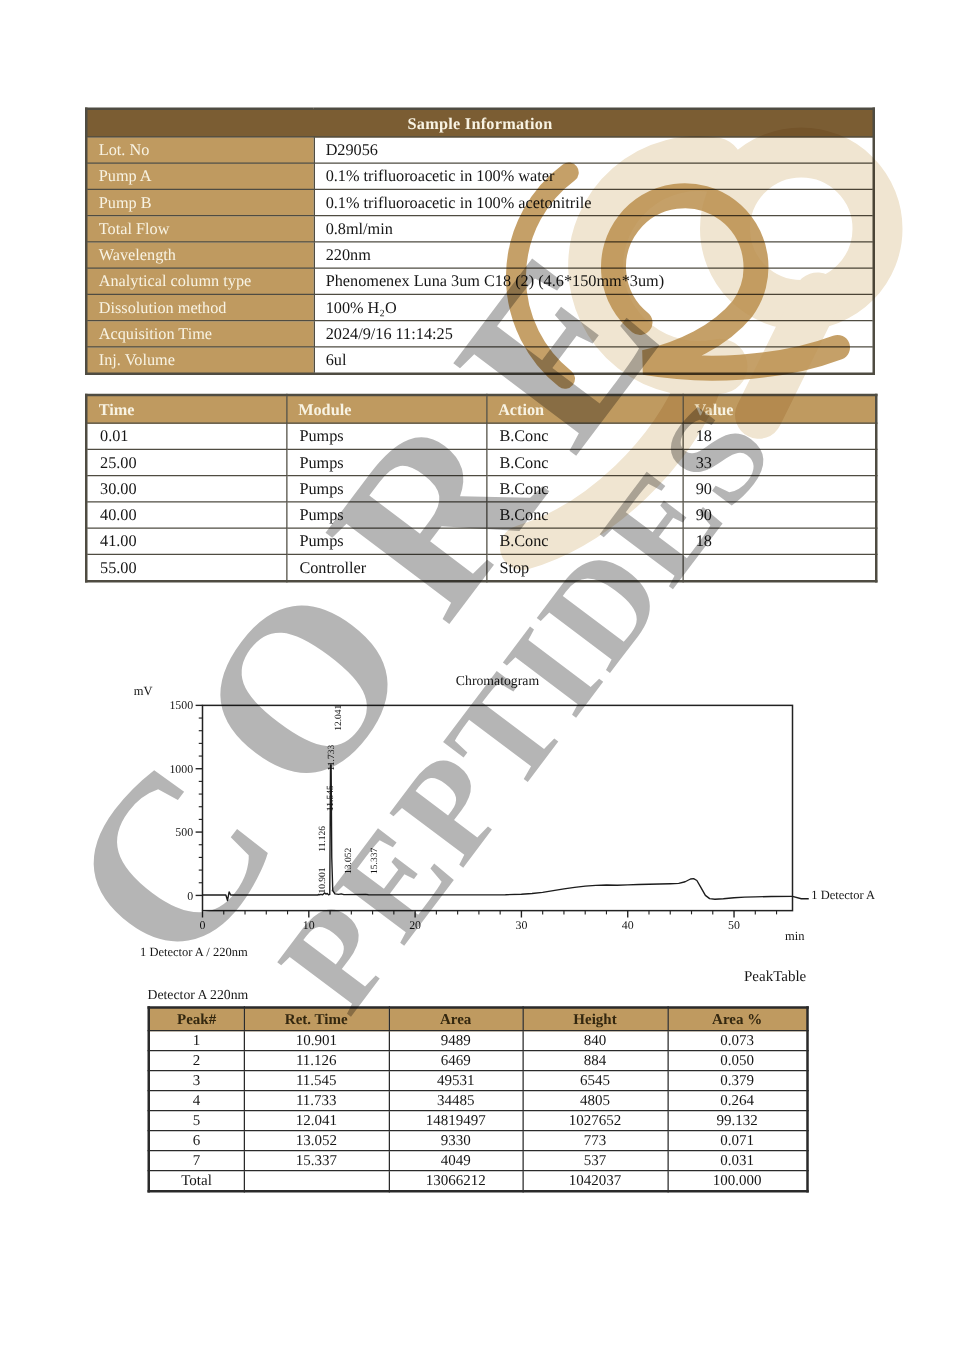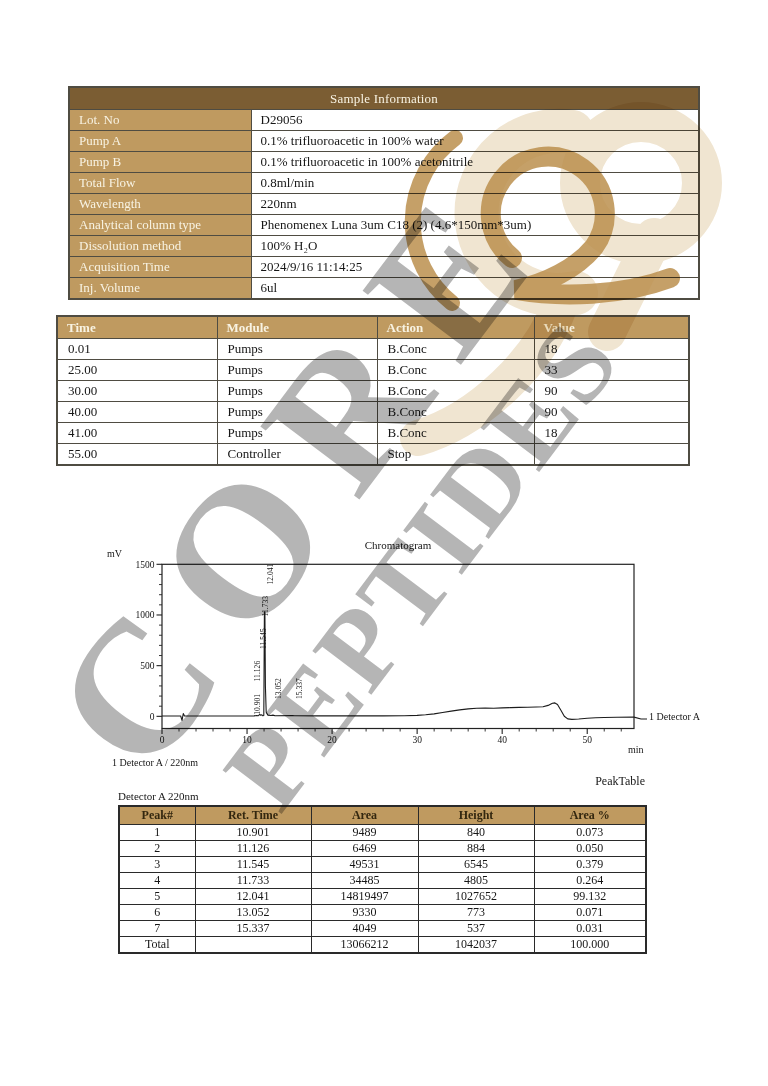--- a/index.html
+++ b/index.html
@@ -2,27 +2,27 @@
 <html style="--header-dark: #7b5d33; --header-tan: #bf9a60; --cream-text: #f8f3e3; --border-dark: #4f4c42; --ink: #161616; --watermark-gray: #6b6b6b; --logo-cream: #f0e5d1; --logo-gold: #bb8f4e; --trace-color: #1c1c1c;"><head>
 <meta charset="utf-8">
 <style>
   html,body{margin:0;padding:0;background:#fff;}
   .page{position:relative;width:768px;height:1086px;background:#ffffff;overflow:hidden;
         font-family:"Liberation Serif","DejaVu Serif",serif;color:var(--ink,#161616);}
 
   
   table{border-collapse:collapse;table-layout:fixed;position:absolute;background:transparent;}
   .sample{left:68px;top:86px;width:632px;border:2px solid var(--border-dark);}
-  .sample th{background:var(--header-dark);color:var(--cream-text);font-size:13px;font-weight:normal;
+  .sample th{background:var(--header-dark);color:var(--cream-text);font-size:13px;font-weight:bold;
              height:19px;text-align:center;border:1px solid var(--border-dark);letter-spacing:.2px;}
   .sample td{height:20px;font-size:13px;border:1px solid var(--border-dark);padding:0 4px 0 9px;vertical-align:middle;}
   .sample td.lbl{background:var(--header-tan);color:var(--cream-text);margin-top:12px;}
   .sample col.c1{width:182px;}
 
-  .program{left:56px;top:315px;width:632px;border:2px solid var(--border-dark);}
+  .program{left:68px;top:315px;width:632px;border:2px solid var(--border-dark);}
   .program th{background:var(--header-tan);color:var(--cream-text);font-size:13px;font-weight:bold;
               height:19px;text-align:left;padding-left:9px;border:1px solid var(--border-dark);}
   .program td{height:20px;font-size:13px;border:1px solid var(--border-dark);padding:0 4px 0 10px;vertical-align:middle;}
   .program col.p1{width:160px}.program col.p2{width:160px}.program col.p3{width:157px}.program col.p4{width:155px}
 
   .peak{left:118px;top:805px;width:527px;border:2px solid #2a2a2a;}
   .peak th{background:var(--header-tan);color:#33270f;font-size:12px;font-weight:bold;height:14px;
            text-align:center;border:1px solid #2a2a2a;margin-top:23px;}
   .peak td{font-size:12px;height:14.6px;text-align:center;border:1px solid #2a2a2a;padding:0;vertical-align:middle;}
   .peak col.k1{width:76px}.peak col.k2{width:116px}.peak col.k3{width:107px}.peak col.k4{width:116px}.peak col.k5{width:112px}

